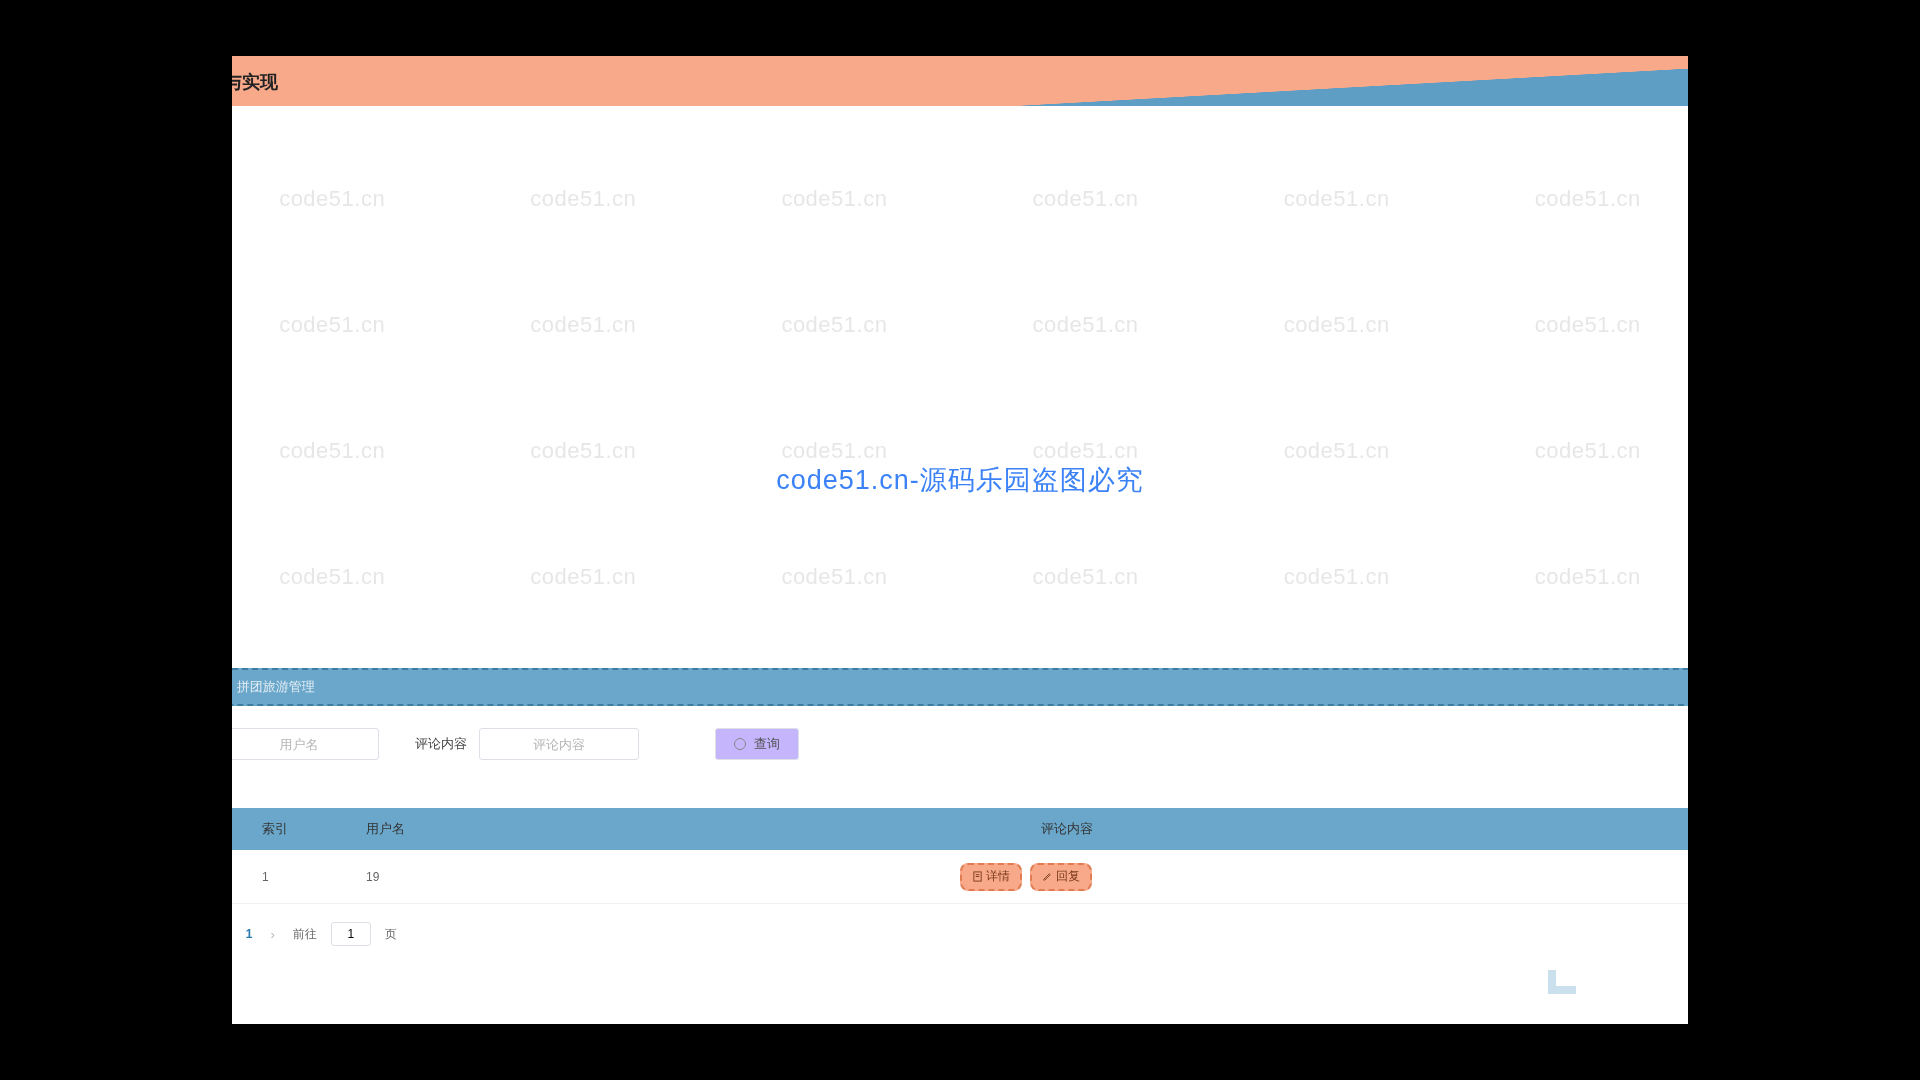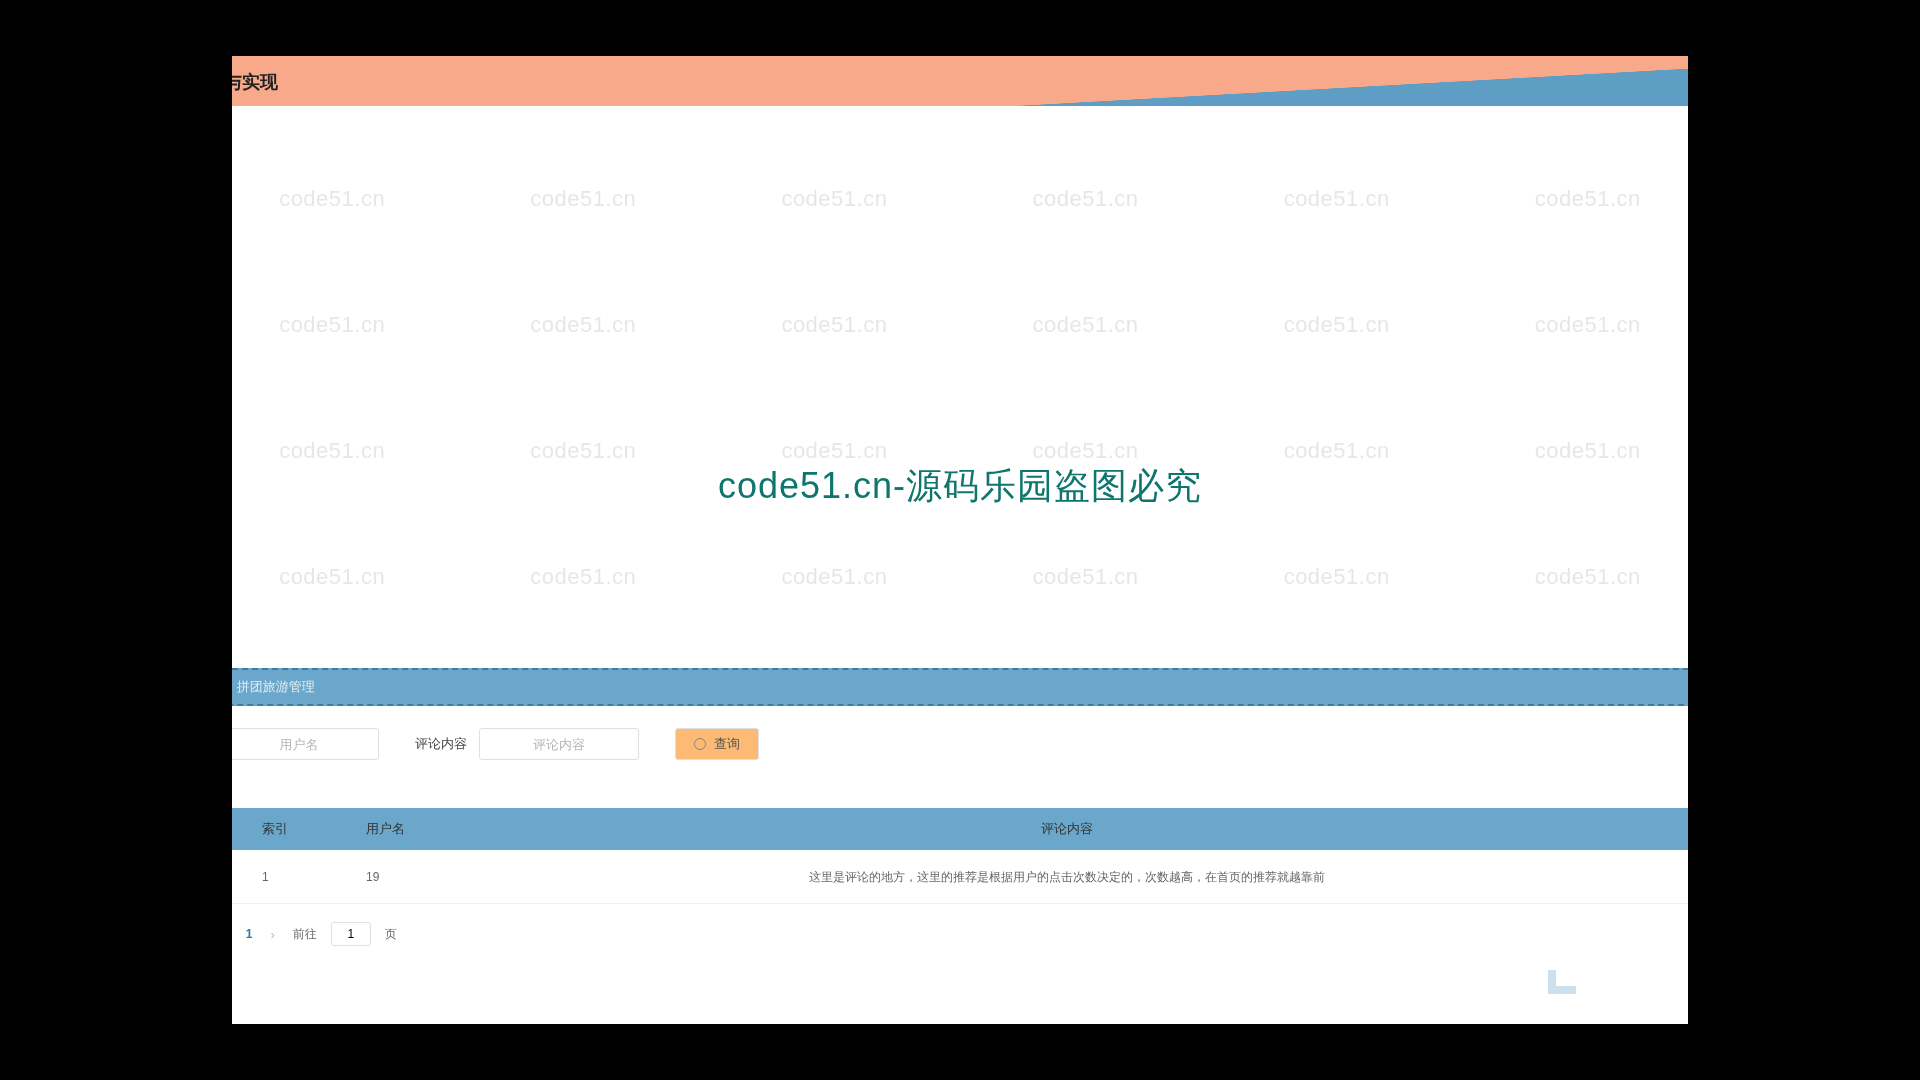--- a/index.html
+++ b/index.html
@@ -26,21 +26,21 @@
 .breadcrumb { background: #6aa7ca; border: 2px dashed #3d7da1; border-radius: 4px; height: 38px; line-height: 34px; padding: 0 14px; color: #fff; font-size: 13px; }
 .breadcrumb .home { color: #fff; }
 .breadcrumb .sep { margin: 0 8px; color: #d0e4ef; }
 .breadcrumb .cur { color: #e5eef4; }
 
 .filter-bar { margin-top: 22px; display: flex; align-items: center; gap: 10px; }
 .filter-bar label { font-size: 13px; color: #444; margin-right: 2px; }
 .filter-bar input { width: 160px; height: 32px; border: 1px solid #dcdfe6; border-radius: 3px; padding: 0 10px; font-size: 13px; color: #555; text-align: center; }
 .filter-bar input::placeholder { color: #b5b5b5; }
 .filter-bar .gap { width: 16px; }
-.btn-search { height: 32px; padding: 0 18px; border: 1px solid #dcdfe6; background: #fdba74; border-radius: 3px; cursor: pointer; font-size: 13px; color: #555; display: flex; align-items: center; gap: 4px; }
+.btn-search { height: 32px; padding: 0 18px; border: 1px solid #dcdfe6; background: #c4b5fd; border-radius: 3px; cursor: pointer; font-size: 13px; color: #555; display: flex; align-items: center; gap: 4px; margin-left: 40px; }
 .btn-search::before { content: ""; width: 10px; height: 10px; border: 1.5px solid #888; border-radius: 50%; display: inline-block; position: relative; }
 
 .table-wrap { margin-top: 48px; }
 .thead { background: #6aa7ca; height: 42px; display: flex; align-items: center; color: #333; font-size: 13px; }
 .tbody-row { height: 54px; display: flex; align-items: center; border-bottom: 1px solid #eef0f2; font-size: 12px; color: #666; }
 .col-check { width: 56px; display: flex; justify-content: center; }
 .col-check input { width: 14px; height: 14px; }
 .col-idx { width: 110px; text-align: left; padding-left: 6px; margin-left: 32px; }
 .col-user { width: 240px; text-align: left; }
 .col-comment { flex: 1; text-align: center; padding: 0 16px; line-height: 1.5; }
@@ -51,21 +51,21 @@
 .op-btn { height: 28px; padding: 0 10px; background: #f7a98a; border: 2px dashed #e07b52; border-radius: 8px; font-size: 12px; color: #7a3a1a; cursor: pointer; display: flex; align-items: center; gap: 3px; }
 .op-btn .ic { width: 11px; height: 11px; display: inline-block; }
 
 .pagination { margin-top: 18px; display: flex; align-items: center; gap: 14px; font-size: 12px; color: #666; }
 .pagination .arrow { color: #bbb; cursor: pointer; padding: 0 4px; font-size: 13px; }
 .pagination .cur { color: #2a7aad; font-weight: bold; }
 .pagination .jump-input { width: 40px; height: 24px; border: 1px solid #dcdfe6; border-radius: 3px; text-align: center; font-size: 12px; }
 
 .watermark-line { position: absolute; left: 0; right: 0; display: flex; justify-content: space-between; padding: 0 28px; font-size: 22px; color: #d3d3d3; font-weight: 500; pointer-events: none; letter-spacing: 0.5px; z-index: 1; }
 .watermark-line span { opacity: 0.55; }
-.big-watermark { position: absolute; left: 50%; top: 406px; transform: translateX(-50%); font-size: 36px; color: #0f766e; font-weight: 500; pointer-events: none; white-space: nowrap; z-index: 2; letter-spacing: 1px; }
+.big-watermark { position: absolute; left: 50%; top: 406px; transform: translateX(-50%); font-size: 27px; color: #3b82f6; font-weight: 500; pointer-events: none; white-space: nowrap; z-index: 2; letter-spacing: 1px; }
 
 .header, .sidebar, .main, .breadcrumb, .filter-bar, .table-wrap, .pagination { position: relative; z-index: 3; }
 .sidebar-corner { z-index: 2; }
 
 .bl-logo { position: absolute; right: 338px; bottom: 24px; width: 40px; height: 40px; opacity: 0.35; z-index: 2; pointer-events: none; }
 </style>
 </head>
 <body>
 
 <div class="viewport">
@@ -209,21 +209,20 @@
         <div class="col-comment">评论内容</div>
         <div class="col-reply">回复内容</div>
         <div class="col-ops">操作</div>
       </div>
       <div class="tbody-row">
         <div class="col-check">
               <input type="checkbox" style="">
             </div>
         <div class="col-idx">1</div>
         <div class="col-user">19</div>
-        <div class="col-comment">这里是评论的地方，这里的推荐是根据用户的点击次数决定的，次数越高，在首页的推荐就越靠前</div>
         <div class="col-reply"></div>
         <div class="col-ops">
           <button class="op-btn">
                 <span class="ic"><svg viewBox="0 0 12 12">
                     <rect x="2" y="1" width="8" height="10" fill="none" stroke="#7a3a1a" stroke-width="1"></rect>
                     <line x1="4" y1="4" x2="8" y2="4" stroke="#7a3a1a"></line>
                     <line x1="4" y1="6" x2="8" y2="6" stroke="#7a3a1a"></line>
                   </svg></span>
                 <span>详情</span>
               </button>

